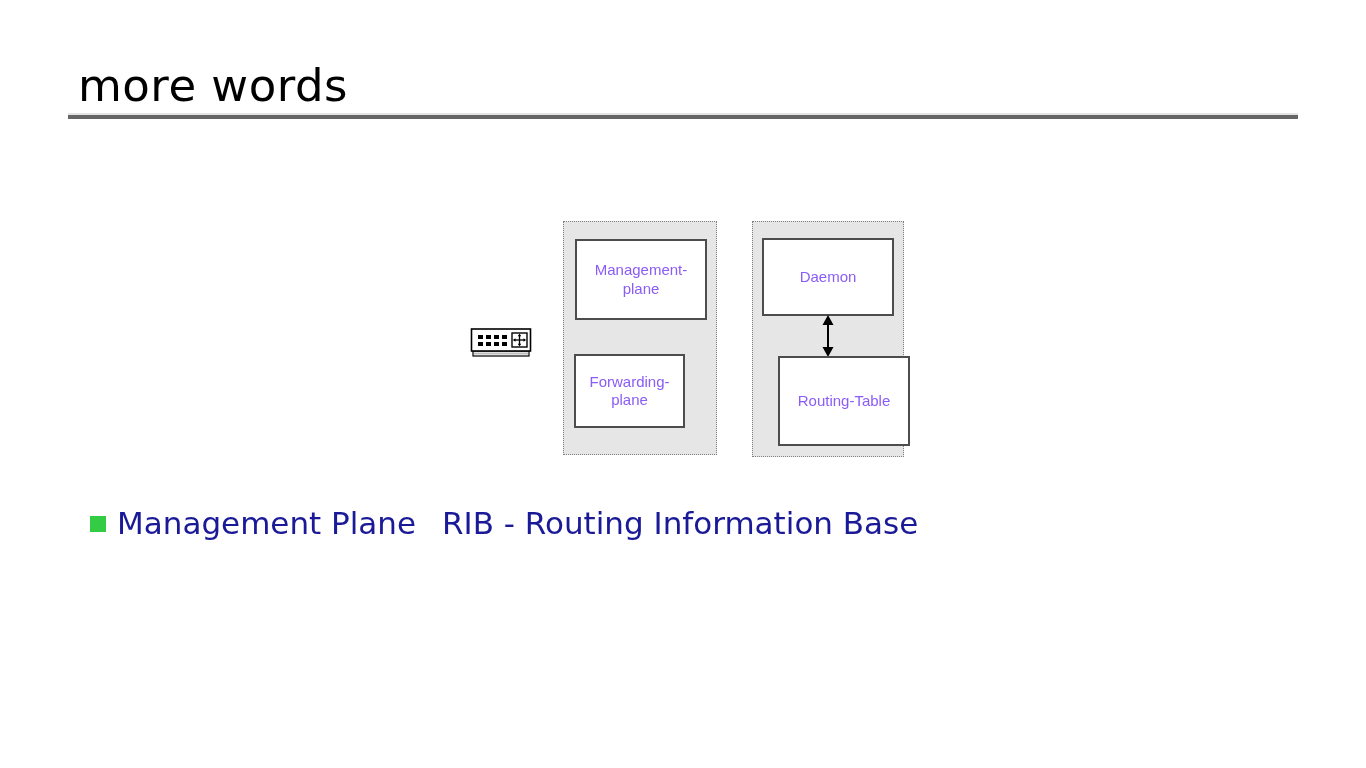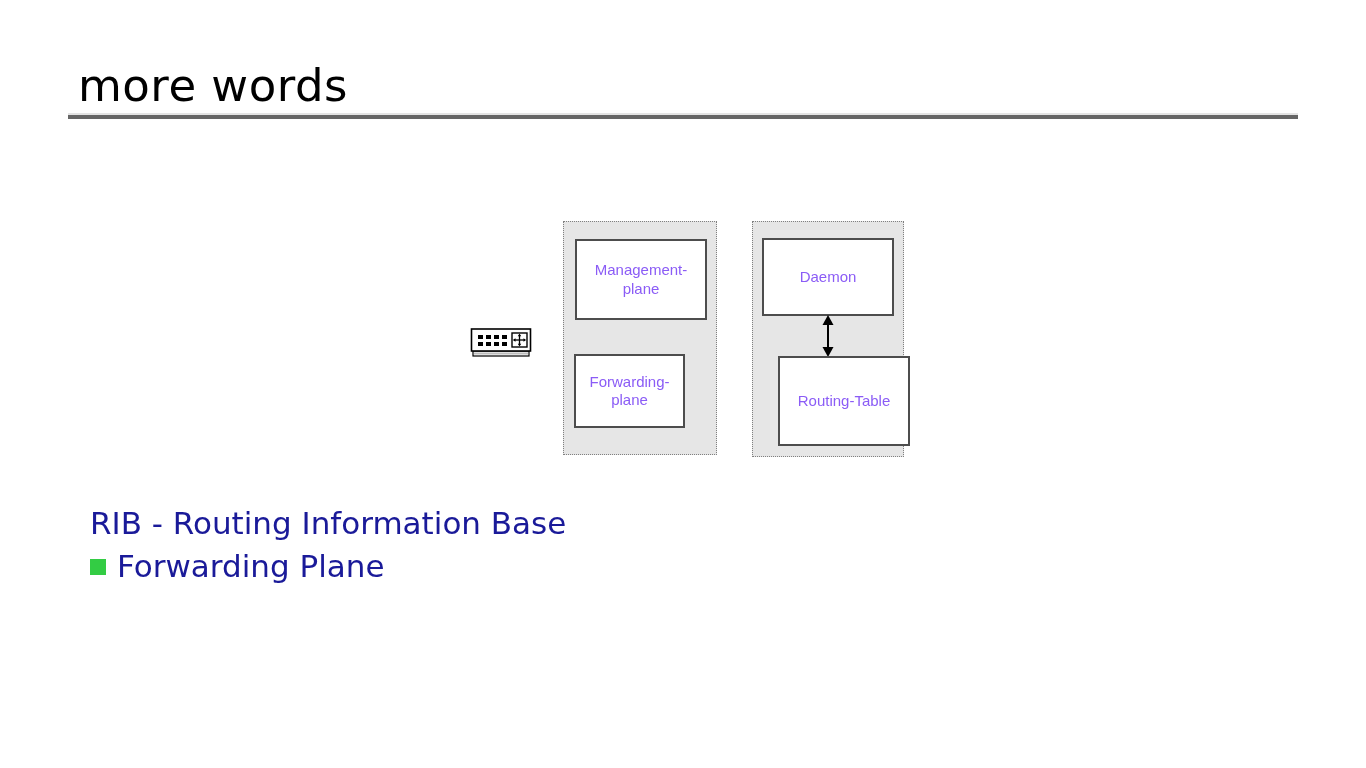--- a/index.html
+++ b/index.html
@@ -231,25 +231,25 @@
     <polygon points="12,1 6.5,11 17.5,11" fill="#000000"></polygon>
     <polygon points="12,43 6.5,33 17.5,33" fill="#000000"></polygon>
   </svg>
 </div>
 
 <div id="box-routing-table" class="node-box">Routing-Table</div>
 
 <div id="legend">
 
   <div class="legend-row">
+    <div class="legend-left">
+      <span class="bullet-square"></span>
+      <span class="legend-text">Management Plane</span>
+    </div>
     <div class="legend-right">
       <span class="legend-text">RIB - Routing Information Base</span>
     </div>
   </div>
 
   <div class="legend-row">
-    <div class="legend-left">
-      <span class="bullet-square"></span>
-      <span class="legend-text">Forwarding Plane</span>
-    </div>
   </div>
 
 </div>
 
 </body></html>

